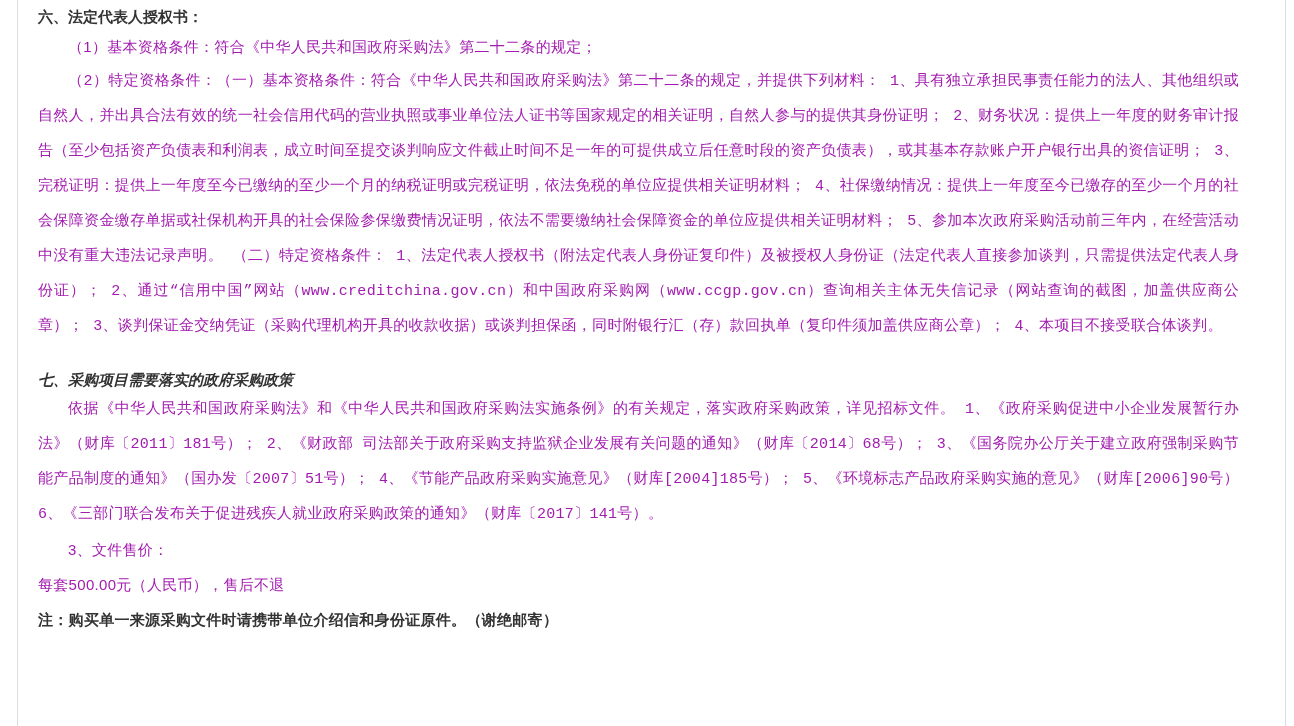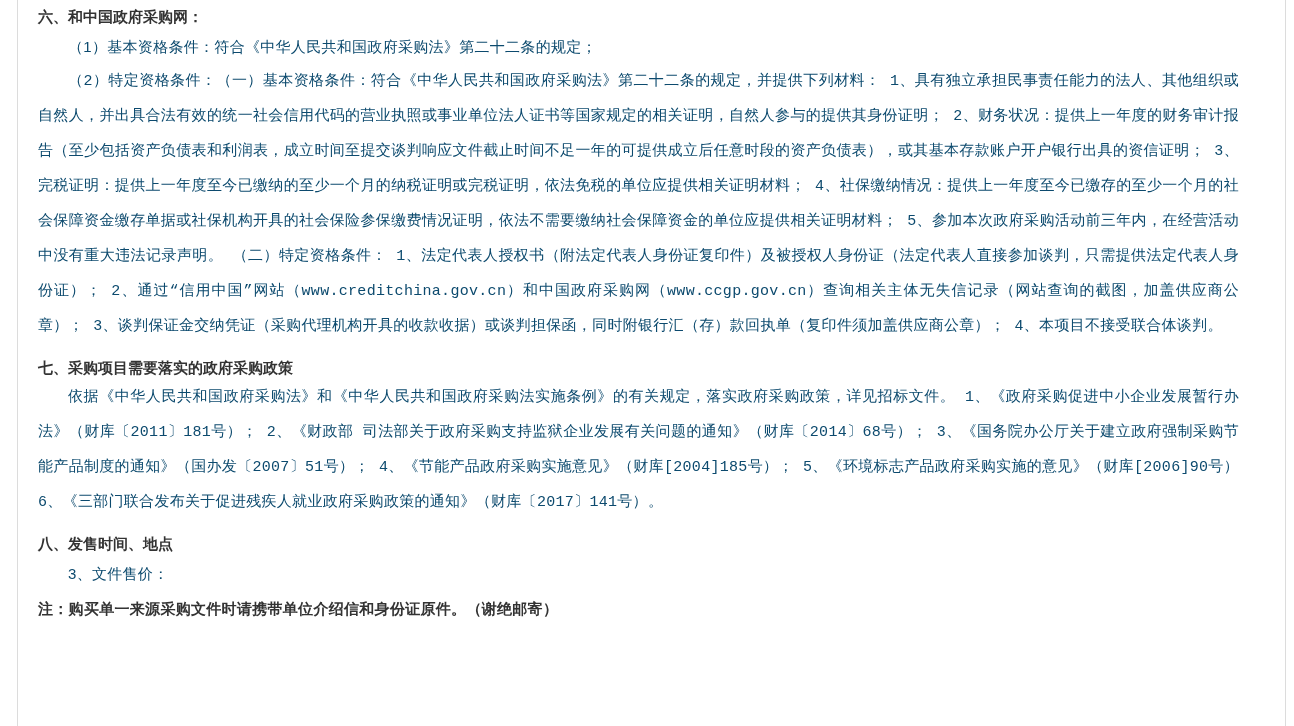--- a/index.html
+++ b/index.html
@@ -19,47 +19,48 @@
     border-right: 1px solid #dcdcdc;
     padding: 5px 46px 8px 20px;
   }
   .sec-heading {
     font-size: 15px;
     font-weight: bold;
     color: #333333;
     line-height: 24px;
   }
   .section + .section .sec-heading {
-    margin-top: 12px;
+    margin-top: 24px;
+    font-style: italic;
   }
   .para {
     font-size: 15px;
-    color: #0c4a6e;
+    color: #a21caf;
     line-height: 35px;
     letter-spacing: 0.3px;
   }
   .indent { text-indent: 2em; }
   .justify { text-align: justify; font-family: Liberation Mono, monospace; }
   .bold { font-weight: bold; color: #333333; }
 </style>
 </head>
 <body>
 
 <div class="page">
 
   <div class="section">
-    <h3 class="sec-heading">六、和中国政府采购网：</h3>
+    <h3 class="sec-heading">六、法定代表人授权书：</h3>
     <p class="para indent">（1）基本资格条件：符合《中华人民共和国政府采购法》第二十二条的规定；</p>
     <p class="para indent justify">（2）特定资格条件：（一）基本资格条件：符合《中华人民共和国政府采购法》第二十二条的规定，并提供下列材料： 1、具有独立承担民事责任能力的法人、其他组织或自然人，并出具合法有效的统一社会信用代码的营业执照或事业单位法人证书等国家规定的相关证明，自然人参与的提供其身份证明； 2、财务状况：提供上一年度的财务审计报告（至少包括资产负债表和利润表，成立时间至提交谈判响应文件截止时间不足一年的可提供成立后任意时段的资产负债表），或其基本存款账户开户银行出具的资信证明； 3、完税证明：提供上一年度至今已缴纳的至少一个月的纳税证明或完税证明，依法免税的单位应提供相关证明材料； 4、社保缴纳情况：提供上一年度至今已缴存的至少一个月的社会保障资金缴存单据或社保机构开具的社会保险参保缴费情况证明，依法不需要缴纳社会保障资金的单位应提供相关证明材料； 5、参加本次政府采购活动前三年内，在经营活动中没有重大违法记录声明。 （二）特定资格条件： 1、法定代表人授权书（附法定代表人身份证复印件）及被授权人身份证（法定代表人直接参加谈判，只需提供法定代表人身份证）； 2、通过“信用中国”网站（www.creditchina.gov.cn）和中国政府采购网（www.ccgp.gov.cn）查询相关主体无失信记录（网站查询的截图，加盖供应商公章）； 3、谈判保证金交纳凭证（采购代理机构开具的收款收据）或谈判担保函，同时附银行汇（存）款回执单（复印件须加盖供应商公章）； 4、本项目不接受联合体谈判。</p>
   </div>
 
   <div class="section">
     <h3 class="sec-heading">七、采购项目需要落实的政府采购政策</h3>
     <p class="para indent justify">依据《中华人民共和国政府采购法》和《中华人民共和国政府采购法实施条例》的有关规定，落实政府采购政策，详见招标文件。 1、《政府采购促进中小企业发展暂行办法》（财库〔2011〕181号）； 2、《财政部 司法部关于政府采购支持监狱企业发展有关问题的通知》（财库〔2014〕68号）； 3、《国务院办公厅关于建立政府强制采购节能产品制度的通知》（国办发〔2007〕51号）； 4、《节能产品政府采购实施意见》（财库[2004]185号）； 5、《环境标志产品政府采购实施的意见》（财库[2006]90号）6、《三部门联合发布关于促进残疾人就业政府采购政策的通知》（财库〔2017〕141号）。</p>
   </div>
 
   <div class="section">
-    <h3 class="sec-heading">八、发售时间、地点</h3>
     <p class="para indent">3、文件售价：</p>
+    <p class="para">每套500.00元（人民币），售后不退</p>
     <p class="para bold">注：购买单一来源采购文件时请携带单位介绍信和身份证原件。（谢绝邮寄）</p>
   </div>
 
 </div>
 
 </body></html>

